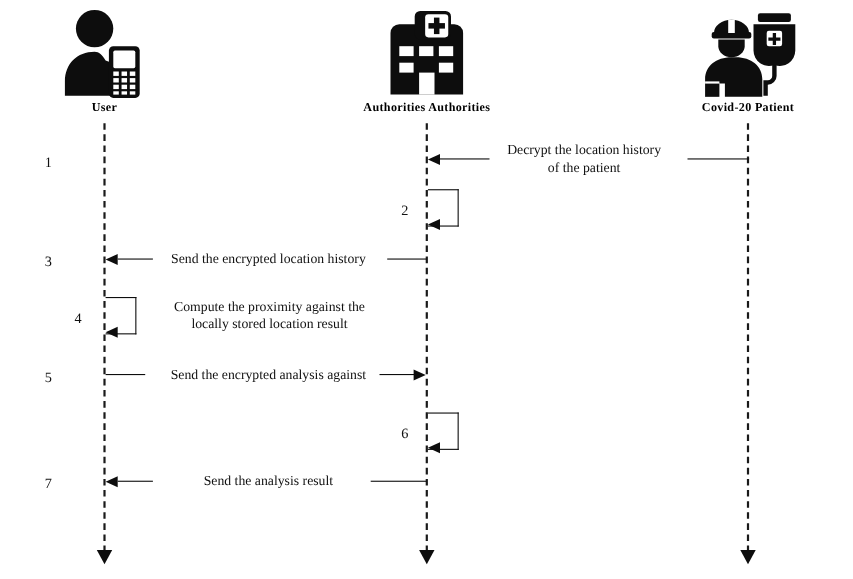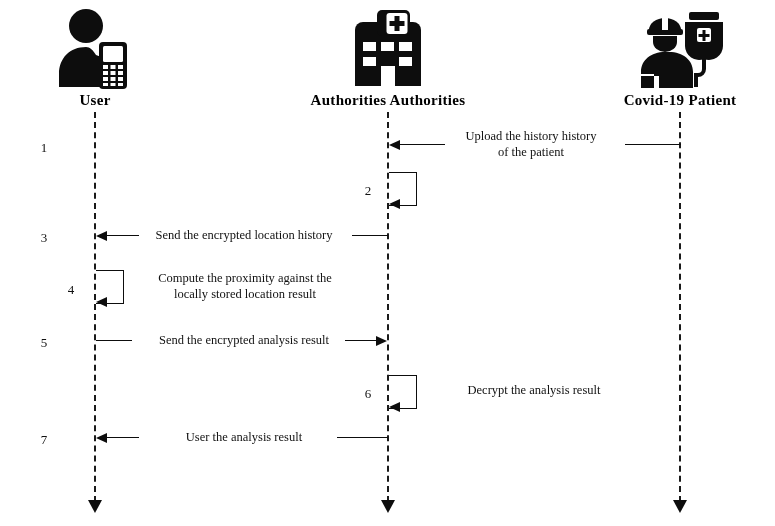--- a/index.html
+++ b/index.html
@@ -31,21 +31,21 @@
     transform: translateX(-50%);
   }
   .actor-icon {
     height: 84px;
     display: flex;
     align-items: flex-end;
     justify-content: center;
   }
   .actor-label {
     font-weight: bold;
-    font-size: 15px;
+    font-size: 11px;
     letter-spacing: 0.3px;
     color: #000000;
     margin-top: 2px;
     white-space: nowrap;
   }
 
   
   .lifeline {
     position: absolute;
     width: 0;
@@ -186,36 +186,36 @@
         <path d="M14 22 a16 12 0 0 1 32 0 Z" fill="#0d0d0d"></path>
         <rect x="12" y="21" width="36" height="6" rx="2" fill="#0d0d0d"></rect>
         <path d="M18 28 h24 v6 a12 10 0 0 1 -24 0 Z" fill="#0d0d0d"></path>
         <rect x="27" y="10" width="6" height="12" fill="#ffffff"></rect>
 
         <path d="M30 44 c-14 0 -24 8 -24 20 v16 h12 v-12 h6 v12 h34 v-16 c0 -12 -10 -20 -24 -20 Z" fill="#0d0d0d"></path>
         <rect x="6" y="66" width="13" height="14" fill="#ffffff"></rect>
         <rect x="6" y="68" width="13" height="12" fill="#0d0d0d"></rect>
       </svg>
     </div>
-    <div class="actor-label">Covid-19 Patient</div>
+    <div class="actor-label">Covid-20 Patient</div>
   </div>
 
   <div class="lifeline" style="left:95px;  top:112px; height:390px;"></div>
   <div class="lifeline-arrow" style="left:95px;  top:500px;"></div>
 
   <div class="lifeline" style="left:388px; top:112px; height:390px;"></div>
   <div class="lifeline-arrow" style="left:388px; top:500px;"></div>
 
   <div class="lifeline" style="left:680px; top:112px; height:390px;"></div>
   <div class="lifeline-arrow" style="left:680px; top:500px;"></div>
 
   <div class="msg-num" style="left:44px; top:148px;">1</div>
   <div class="head-left" style="left:389px; top:145px;"></div>
   <div class="seg" style="left:400px; top:145px; width:45px;"></div>
-  <div class="msg-text" style="left:531px; top:145px; width:210px;">Upload the history history
+  <div class="msg-text" style="left:531px; top:145px; width:210px;">Decrypt the location history
 of the patient</div>
   <div class="seg" style="left:625px; top:145px; width:56px;"></div>
 
   <div class="msg-num" style="left:368px; top:191px;">2</div>
   <div class="self-loop" style="left:389px; top:172px; width:27px; height:32px;"></div>
   <div class="self-head" style="left:389px; top:204px;"></div>
 
   <div class="msg-num" style="left:44px; top:238px;">3</div>
   <div class="head-left" style="left:96px; top:236px;"></div>
   <div class="seg" style="left:107px; top:236px; width:32px;"></div>
@@ -223,28 +223,27 @@
   <div class="seg" style="left:352px; top:236px; width:36px;"></div>
 
   <div class="msg-num" style="left:71px; top:290px;">4</div>
   <div class="self-loop" style="left:96px; top:270px; width:27px; height:32px;"></div>
   <div class="self-head" style="left:96px; top:302px;"></div>
   <div class="msg-text" style="left:245px; top:287px; width:220px;">Compute the proximity against the
 locally stored location result</div>
 
   <div class="msg-num" style="left:44px; top:343px;">5</div>
   <div class="seg" style="left:96px; top:341px; width:36px;"></div>
-  <div class="msg-text" style="left:244px; top:341px; width:200px;">Send the encrypted analysis result</div>
+  <div class="msg-text" style="left:244px; top:341px; width:200px;">Send the encrypted analysis against</div>
   <div class="seg" style="left:345px; top:341px; width:32px;"></div>
   <div class="head-right" style="left:376px; top:341px;"></div>
 
   <div class="msg-num" style="left:368px; top:394px;">6</div>
   <div class="self-loop" style="left:389px; top:375px; width:27px; height:32px;"></div>
   <div class="self-head" style="left:389px; top:407px;"></div>
-  <div class="msg-text" style="left:534px; top:391px; width:230px;">Decrypt the analysis result</div>
 
   <div class="msg-num" style="left:44px; top:440px;">7</div>
   <div class="head-left" style="left:96px; top:438px;"></div>
   <div class="seg" style="left:107px; top:438px; width:32px;"></div>
-  <div class="msg-text" style="left:244px; top:438px; width:200px;">User the analysis result</div>
+  <div class="msg-text" style="left:244px; top:438px; width:200px;">Send the analysis result</div>
   <div class="seg" style="left:337px; top:438px; width:51px;"></div>
 
 </div>
 
 </body></html>

